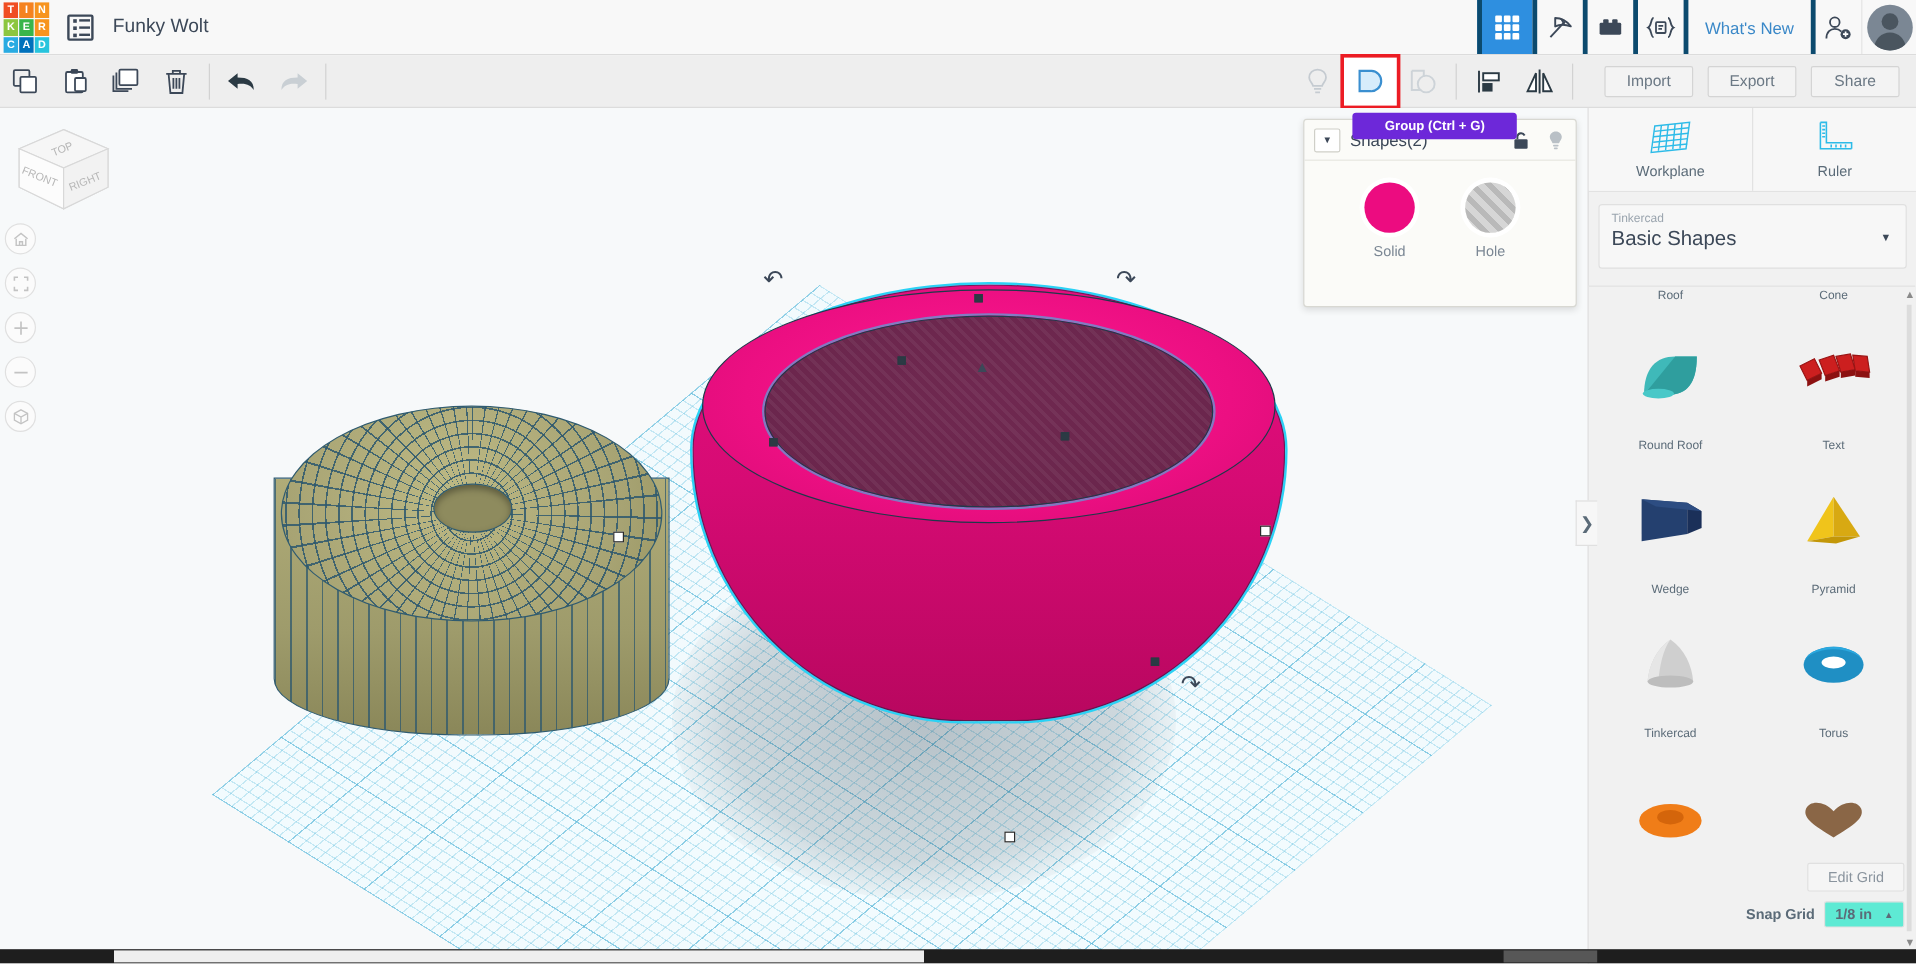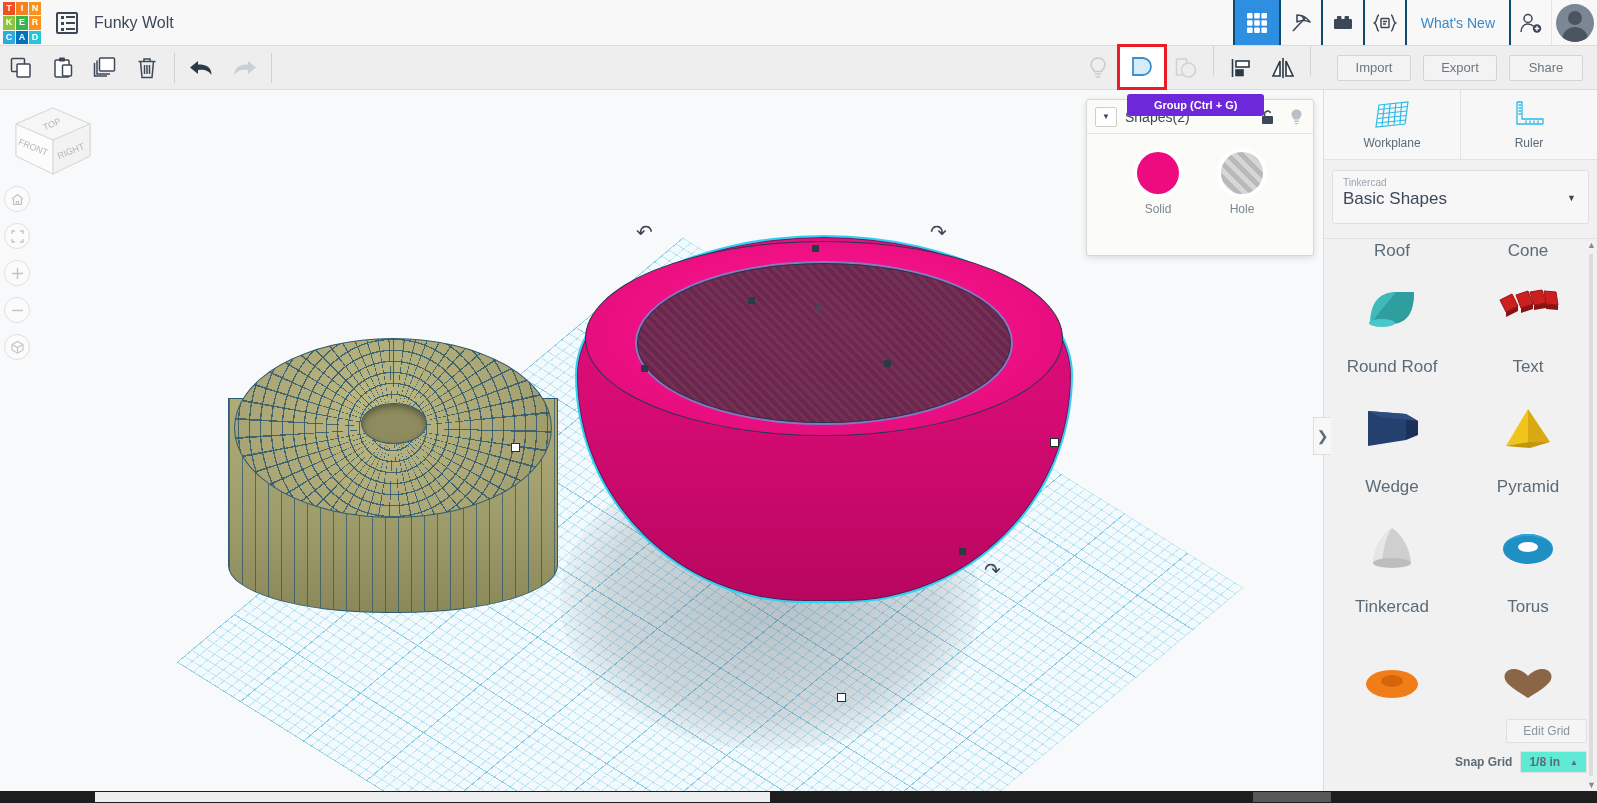--- a/index.html
+++ b/index.html
@@ -37,21 +37,21 @@
   .doc-icon i.d { width: 3px; height: 3px; left: 3px; }
   .doc-icon i.l { width: 9px; height: 2px; left: 8px; }
   .title {
     margin: 0 0 0 16px; align-self: center;
     font-size: 16px; color: #3c4858; font-weight: normal;
   }
   .topbar-spacer { flex: 1; }
   .top-right { display: flex; align-items: stretch; }
   .top-btn {
     width: 42px; display: flex; align-items: center; justify-content: center;
-    border-left: 2px solid #0c4a6e; cursor: pointer;
+    border-left: 4px solid #0c4a6e; cursor: pointer;
   }
   .top-btn.wide { width: auto; padding: 0 14px; color: #3a88c8; font-size: 14px; }
   .top-btn.active { background: #2e8fe0; width: 46px; }
   .avatar {
     width: 46px; display: flex; align-items: center; justify-content: center;
     border-left: 1px solid #e4e4e4; cursor: pointer;
   }
   .avatar .ring {
     width: 38px; height: 38px; border-radius: 50%;
     background: #7b8794; position: relative; overflow: hidden;
@@ -70,21 +70,21 @@
     position: absolute; left: 0; top: 46px; width: 1597px; height: 44px;
     background: #eeeeee; border-bottom: 1px solid #dcdcdc;
     display: flex; align-items: center;
   }
   .tb-group { display: flex; align-items: center; height: 44px; }
   .tb-btn {
     width: 42px; height: 44px; display: flex; align-items: center; justify-content: center;
     cursor: pointer;
   }
   .tb-sep { width: 1px; height: 30px; background: #d2d2d2; margin: 0 6px; }
-  .tb-right { margin-left: auto; display: flex; height: 44px; }
+  .tb-right { margin-left: auto; display: flex; align-items: center; height: 44px; }
   .tb-btn.highlighted {
     outline: 3px solid #ec1c24; outline-offset: -1px;
     background: #ffffff; width: 46px; height: 42px;
   }
   .tb-action {
     height: 26px; min-width: 74px; margin-left: 12px;
     border: 1px solid #d4d4d4; background: #f3f3f3; border-radius: 2px;
     font-size: 13px; color: #6b7884; cursor: pointer;
     display: flex; align-items: center; justify-content: center; padding: 0 12px;
   }
@@ -238,21 +238,21 @@
   .sb-grid {
     position: absolute; left: 0; top: 148px; width: 272px; height: 555px;
     overflow: hidden; background: #f1f1f1; border-top: 1px solid #e2e2e2;
   }
   .sb-row { display: flex; }
   .sb-cell {
     width: 136px; height: 120px; display: flex; flex-direction: column;
     align-items: center; justify-content: flex-end; padding-bottom: 6px; cursor: pointer;
   }
   .sb-cell .thumb { flex: 1; display: flex; align-items: center; justify-content: center; width: 100%; }
-  .sb-cell .name { font-size: 17px; color: #5b6b78; margin-top: 2px; }
+  .sb-cell .name { font-size: 10px; color: #5b6b78; margin-top: 2px; }
   .sb-partial-row { display: flex; }
   .sb-partial-row .sb-cell { height: 24px; justify-content: flex-start; padding-top: 0; }
   .sb-scrollbar {
     position: absolute; right: 2px; top: 150px; width: 8px; height: 550px;
   }
   .sb-scrollbar .up, .sb-scrollbar .dn {
     font-size: 9px; color: #8a8a8a; text-align: center; cursor: pointer;
   }
   .sb-scrollbar .track { position: absolute; top: 14px; bottom: 14px; left: 2px; width: 4px; background: #dcdcdc; }
   .collapse-arrow {

